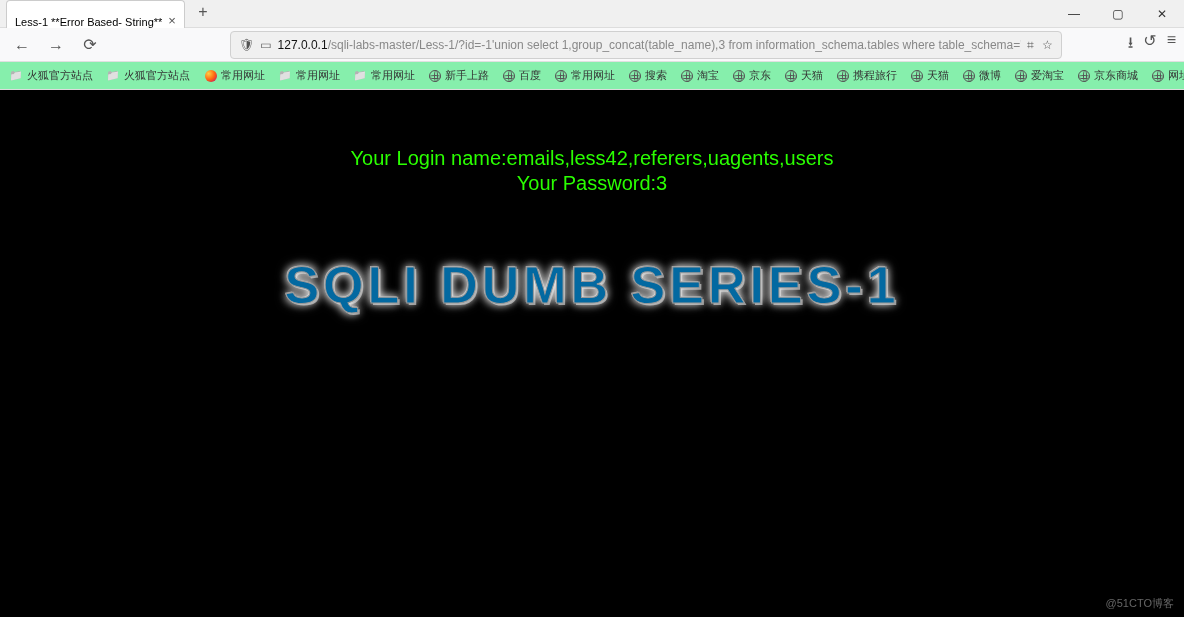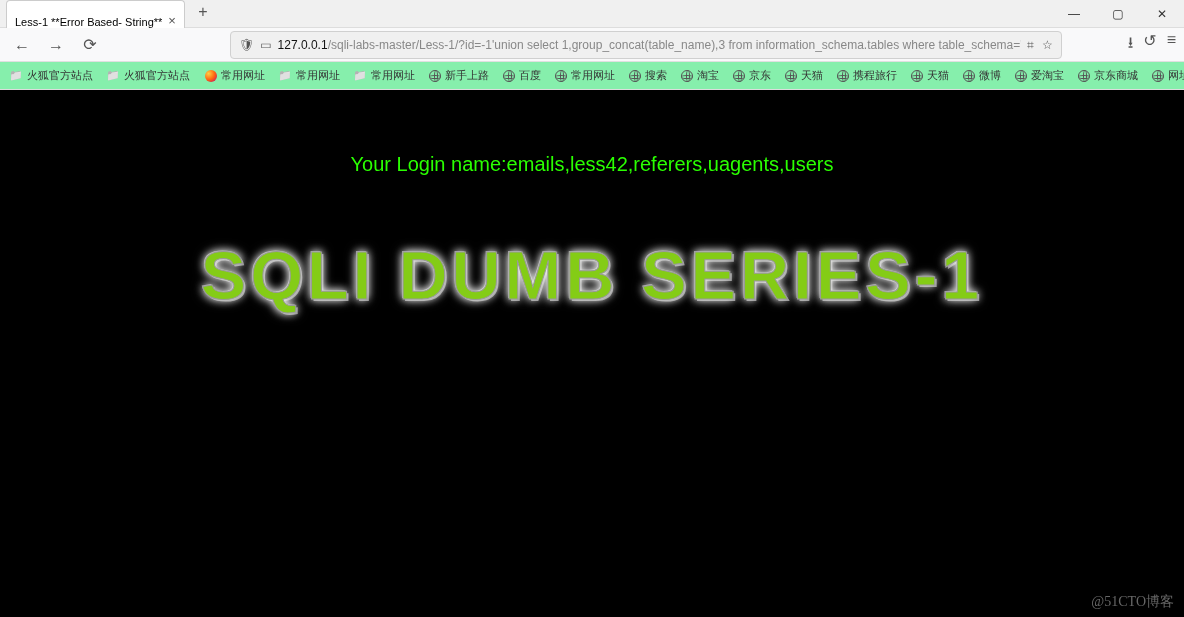--- a/index.html
+++ b/index.html
@@ -32,28 +32,28 @@
 .ff-ico { width: 12px; height: 12px; border-radius: 50%; background: radial-gradient(circle at 30% 30%, #ffce42, #ff6611, #b5007f); }
 .globe-ico { width: 12px; height: 12px; border: 1px solid #555; border-radius: 50%; position: relative; }
 .globe-ico::before { content: ""; position: absolute; left: 4px; top: -1px; width: 2px; height: 12px; border-left: 1px solid #555; border-right: 1px solid #555; border-radius: 50%; }
 .globe-ico::after { content: ""; position: absolute; left: -1px; top: 4px; width: 12px; height: 2px; border-top: 1px solid #555; border-bottom: 1px solid #555; border-radius: 50%; }
 
 
 .page { background: #000; height: calc(617px - 28px - 34px - 28px); color: #fff; text-align: center; padding-top: 55px; position: relative; }
 .welcome { font-size: 22px; }
 .welcome .w1 { color: #fff; }
 .welcome .w2 { color: #d00; margin-left: 18px; }
-.login-line { color: #2aff00; font-size: 20px; margin-top: 8px; }
+.login-line { color: #2aff00; font-size: 20px; margin-top: 2px; }
 
 .banner { margin-top: 60px; display: flex; justify-content: center; }
-.banner-txt { font-family: "Impact", "Arial Black", sans-serif; font-size: 68px; letter-spacing: 4px; color: #84cc16; font-weight: 900;
+.banner-txt { font-family: "Impact", "Arial Black", sans-serif; font-size: 52px; letter-spacing: 4px; color: #0369a1; font-weight: 900;
   text-shadow: 0 0 8px #fff, 0 0 12px #aaa, 2px 2px 0 #888, -1px -1px 0 #888;
   -webkit-text-stroke: 1px #999; }
 
-.watermark { position: absolute; right: 10px; bottom: 6px; color: #666; font-size: 14px; font-family: Liberation Serif, serif; }
+.watermark { position: absolute; right: 10px; bottom: 6px; color: #666; font-size: 11px; }
 </style>
 </head>
 <body>
 
 <div class="titlebar">
   <div class="tab">
     <span>Less-1 **Error Based- String**</span>
     <span class="tab-close">×</span>
   </div>
   <div class="tab-add">+</div>
@@ -160,19 +160,20 @@
       <span>京东商城</span>
     </span>
     <span class="bm">
       <span class="bm-ico globe-ico"></span>
       <span>网址大全</span>
     </span>
 </div>
 
 <div class="page">
   <div class="login-line">Your Login name:emails,less42,referers,uagents,users</div>
+  <div class="login-line">Your Password:3</div>
 
   <div class="banner">
     <div class="banner-txt">SQLI DUMB SERIES-1</div>
   </div>
 
   <div class="watermark">@51CTO博客</div>
 </div>
 
 </body></html>

